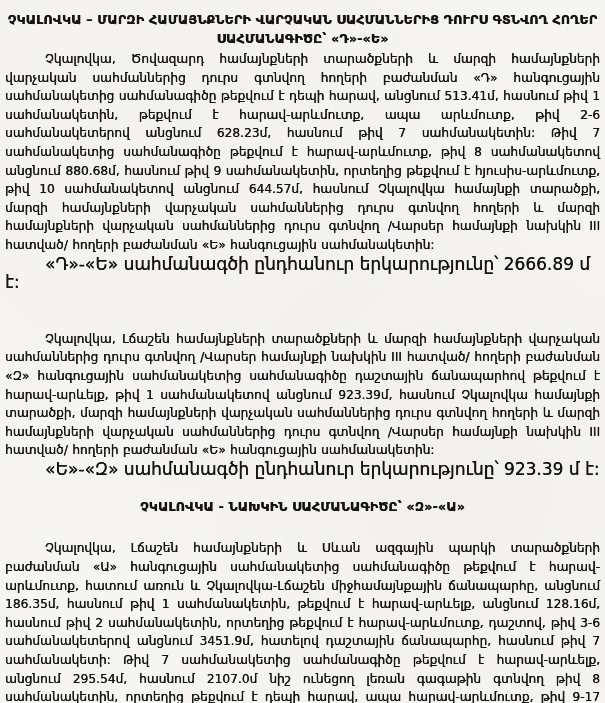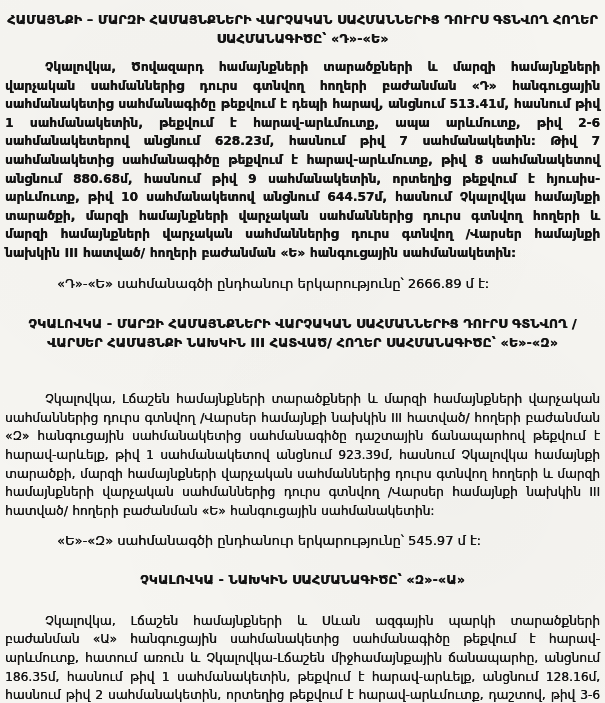--- a/index.html
+++ b/index.html
@@ -36,48 +36,47 @@
   .body-text {
     margin: 0;
     text-align: justify;
     text-indent: 40px;
     font-size: 12.2px;
     line-height: 18.6px;
     word-spacing: 0.5px;
     text-shadow: 0.3px 0 0 currentColor;
   }
   .length-line {
-    margin: 12px;
+    margin: 0;
     text-indent: 40px;
-    font-size: 13px;
+    font-size: 17px;
     line-height: 18.6px;
     text-shadow: 0.3px 0 0 currentColor;
   }
   .sec-1 .section-title { margin-top: 4px; }
-  .sec-1 .body-text     { margin-top: 10px; font-weight: bold; }
+  .sec-1 .body-text     { margin-top: 2px; }
   .sec-2 .section-title { margin-top: 21px; }
   .sec-2 .body-text     { margin-top: 38px; }
   .sec-3 .section-title { margin-top: 19px; }
   .sec-3 .body-text     { margin-top: 23px; }
 </style>
 </head>
 <body>
 
 <div class="page">
 
   <section class="sec-1">
-    <h2 class="section-title">ՀԱՄԱՅՆՔԻ – ՄԱՐԶԻ ՀԱՄԱՅՆՔՆԵՐԻ ՎԱՐՉԱԿԱՆ ՍԱՀՄԱՆՆԵՐԻՑ ԴՈՒՐՍ ԳՏՆՎՈՂ ՀՈՂԵՐ ՍԱՀՄԱՆԱԳԻԾԸ՝ «Դ»-«Ե»</h2>
+    <h2 class="section-title">ՉԿԱԼՈՎԿԱ – ՄԱՐԶԻ ՀԱՄԱՅՆՔՆԵՐԻ ՎԱՐՉԱԿԱՆ ՍԱՀՄԱՆՆԵՐԻՑ ԴՈՒՐՍ ԳՏՆՎՈՂ ՀՈՂԵՐ ՍԱՀՄԱՆԱԳԻԾԸ՝ «Դ»-«Ե»</h2>
     <p class="body-text">Չկալովկա, Ծովազարդ համայնքների տարածքների և մարզի համայնքների վարչական սահմաններից դուրս գտնվող հողերի բաժանման «Դ» հանգուցային սահմանակետից սահմանագիծը թեքվում է դեպի հարավ, անցնում 513.41մ, հասնում թիվ 1 սահմանակետին, թեքվում է հարավ-արևմուտք, ապա արևմուտք, թիվ 2-6 սահմանակետերով անցնում 628.23մ, հասնում թիվ 7 սահմանակետին: Թիվ 7 սահմանակետից սահմանագիծը թեքվում է հարավ-արևմուտք, թիվ 8 սահմանակետով անցնում 880.68մ, հասնում թիվ 9 սահմանակետին, որտեղից թեքվում է հյուսիս-արևմուտք, թիվ 10 սահմանակետով անցնում 644.57մ, հասնում Չկալովկա համայնքի տարածքի, մարզի համայնքների վարչական սահմաններից դուրս գտնվող հողերի և մարզի համայնքների վարչական սահմաններից դուրս գտնվող /Վարսեր համայնքի նախկին III հատված/ հողերի բաժանման «Ե» հանգուցային սահմանակետին:</p>
     <p class="length-line">«Դ»-«Ե» սահմանագծի ընդհանուր երկարությունը՝ 2666.89 մ է:</p>
   </section>
 
   <section class="sec-2">
-    <h2 class="section-title">ՉԿԱԼՈՎԿԱ - ՄԱՐԶԻ ՀԱՄԱՅՆՔՆԵՐԻ ՎԱՐՉԱԿԱՆ ՍԱՀՄԱՆՆԵՐԻՑ ԴՈՒՐՍ ԳՏՆՎՈՂ /ՎԱՐՍԵՐ ՀԱՄԱՅՆՔԻ ՆԱԽԿԻՆ III ՀԱՏՎԱԾ/ ՀՈՂԵՐ ՍԱՀՄԱՆԱԳԻԾԸ՝ «Ե»-«Զ»</h2>
     <p class="body-text">Չկալովկա, Լճաշեն համայնքների տարածքների և մարզի համայնքների վարչական սահմաններից դուրս գտնվող /Վարսեր համայնքի նախկին III հատված/ հողերի բաժանման «Զ» հանգուցային սահմանակետից սահմանագիծը դաշտային ճանապարհով թեքվում է հարավ-արևելք, թիվ 1 սահմանակետով անցնում 923.39մ, հասնում Չկալովկա համայնքի տարածքի, մարզի համայնքների վարչական սահմաններից դուրս գտնվող հողերի և մարզի համայնքների վարչական սահմաններից դուրս գտնվող /Վարսեր համայնքի նախկին III հատված/ հողերի բաժանման «Ե» հանգուցային սահմանակետին:</p>
-    <p class="length-line">«Ե»-«Զ» սահմանագծի ընդհանուր երկարությունը՝ 545.97 մ է:</p>
+    <p class="length-line">«Ե»-«Զ» սահմանագծի ընդհանուր երկարությունը՝ 923.39 մ է:</p>
   </section>
 
   <section class="sec-3">
     <h2 class="section-title">ՉԿԱԼՈՎԿԱ - ՆԱԽԿԻՆ ՍԱՀՄԱՆԱԳԻԾԸ՝ «Զ»-«Ա»</h2>
     <p class="body-text">Չկալովկա, Լճաշեն համայնքների և Սևան ազգային պարկի տարածքների բաժանման «Ա» հանգուցային սահմանակետից սահմանագիծը թեքվում է հարավ-արևմուտք, հատում առուն և Չկալովկա-Լճաշեն միջհամայնքային ճանապարհը, անցնում 186.35մ, հասնում թիվ 1 սահմանակետին, թեքվում է հարավ-արևելք, անցնում 128.16մ, հասնում թիվ 2 սահմանակետին, որտեղից թեքվում է հարավ-արևմուտք, դաշտով, թիվ 3-6 սահմանակետերով անցնում 3451.9մ, հատելով դաշտային ճանապարհը, հասնում թիվ 7 սահմանակետի: Թիվ 7 սահմանակետից սահմանագիծը թեքվում է հարավ-արևելք, անցնում 295.54մ, հասնում 2107.0մ նիշ ունեցող լեռան գագաթին գտնվող թիվ 8 սահմանակետին, որտեղից թեքվում է դեպի հարավ, ապա հարավ-արևմուտք, թիվ 9-17 սահմանակետերով անցնում 4255.35մ, հասնում Չկալովկա, Լճաշեն համայնքների տարածքների և մարզի համայնքների վարչական սահմաններից դուրս գտնվող /Վարսեր համայնքի նախկին III հատված/ հողերի բաժանման «Զ» հանգուցային սահմանակետին:</p>
 
   </section>
 
 </div>
 

